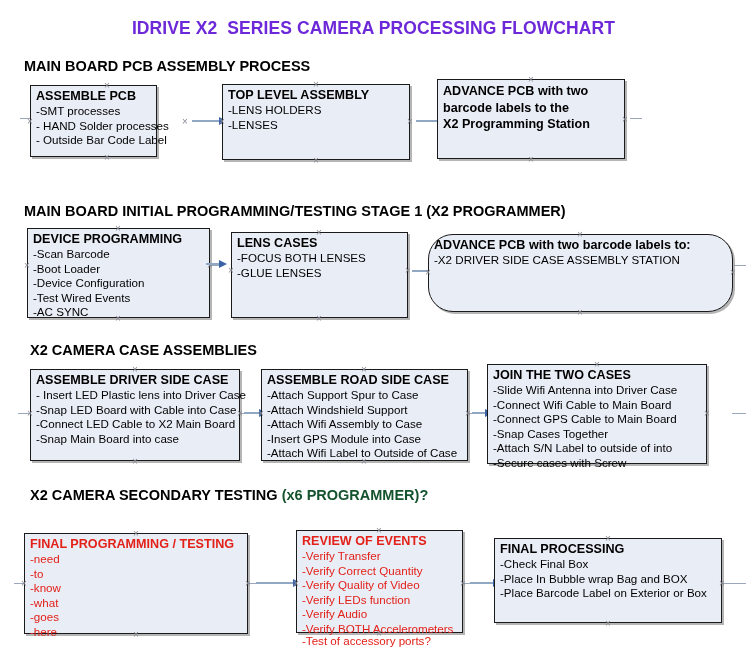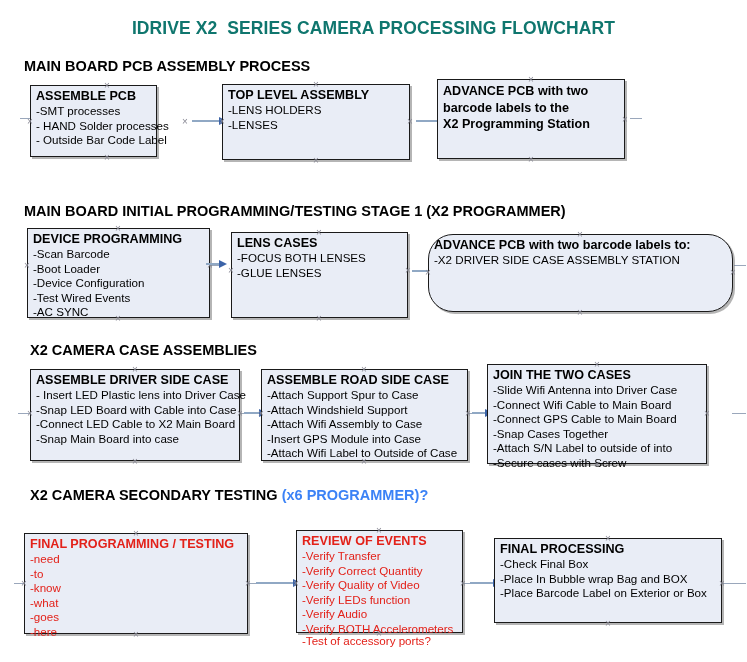--- a/index.html
+++ b/index.html
@@ -24,34 +24,34 @@
   
   .doc-title {
     position: absolute;
     left: 0;
     top: 18px;
     width: 747px;
     text-align: center;
     font-size: 17.5px;
     font-weight: bold;
     letter-spacing: 0.1px;
-    color: #0f766e;
+    color: #6d28d9;
     white-space: pre;
   }
 
   
   .section-head {
     position: absolute;
     font-size: 14.5px;
     font-weight: bold;
     color: #000;
     white-space: nowrap;
   }
   .section-head .accent {
-    color: #3b82f6;
+    color: #14532d;
   }
 
   
   .fc-box {
     position: absolute;
     background: #e9edf6;
     border: 1px solid #1a1a1a;
     box-sizing: border-box;
     box-shadow: 2px 2px 0 0 rgba(120,120,120,0.55);
     padding: 3px 5px 3px 5px;

